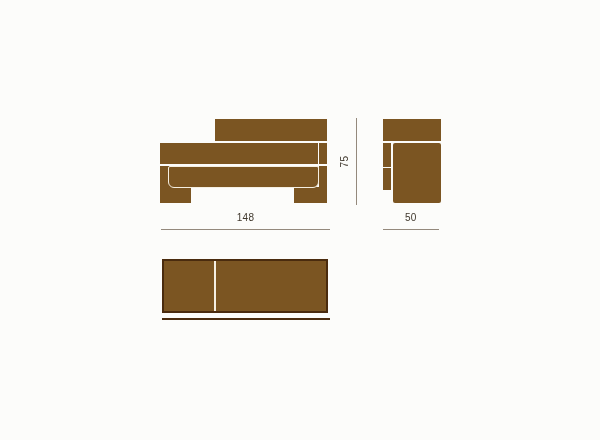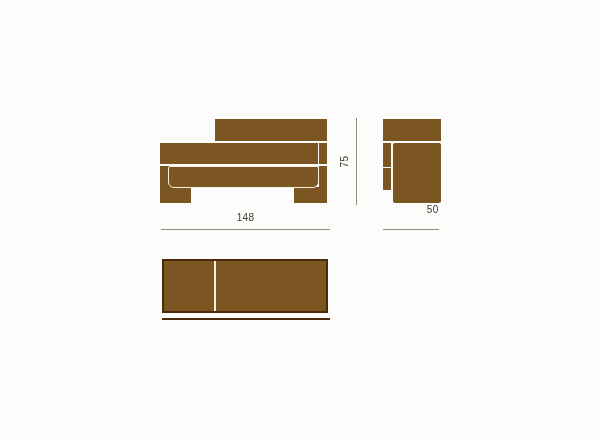--- a/index.html
+++ b/index.html
@@ -59,21 +59,21 @@
   .dim-height-line { position: absolute; left: 355.5px; top: 118px; width: 1.2px; height: 87px;
                      background: var(--dim-line, #94897c); }
 
   .dim-label {
     position: absolute;
     font-size: 10px;
     letter-spacing: 0.3px;
     color: var(--dim-text, #3f372c);
   }
   .dim-width-label  { left: 161px; top: 212px; width: 169px;  text-align: center; }
-  .dim-depth-label  { left: 383px; top: 204px; width: 55.5px; text-align: right; }
+  .dim-depth-label  { left: 383px; top: 212px; width: 55.5px; text-align: center; }
   .dim-height-label {
     left: 330px; top: 156px; width: 28px; text-align: center;
     transform: rotate(-90deg);
   }
 </style>
 </head>
 <body>
 
 <div class="canvas">
 

